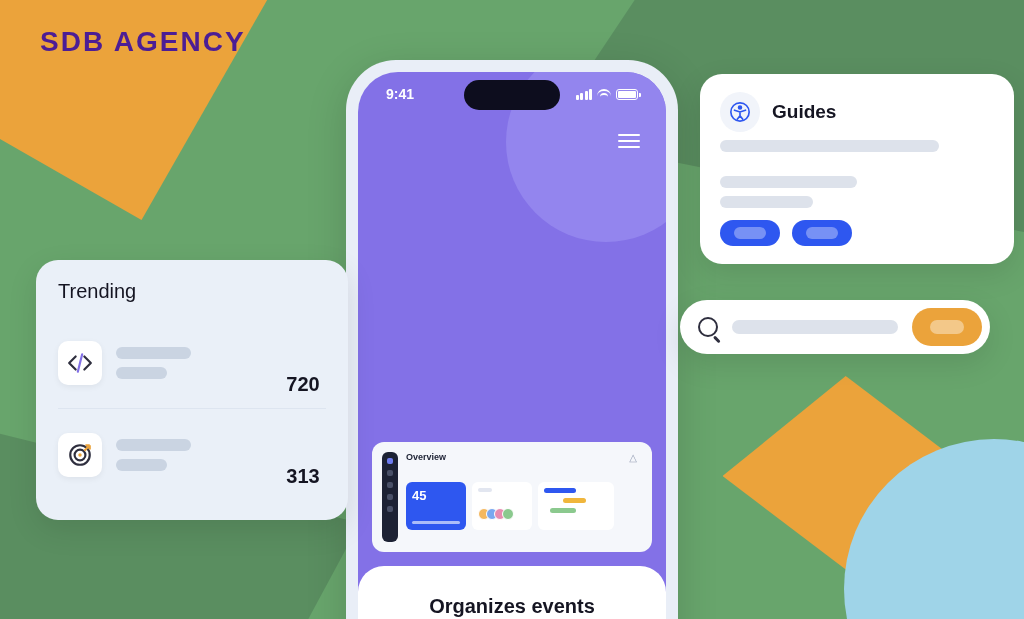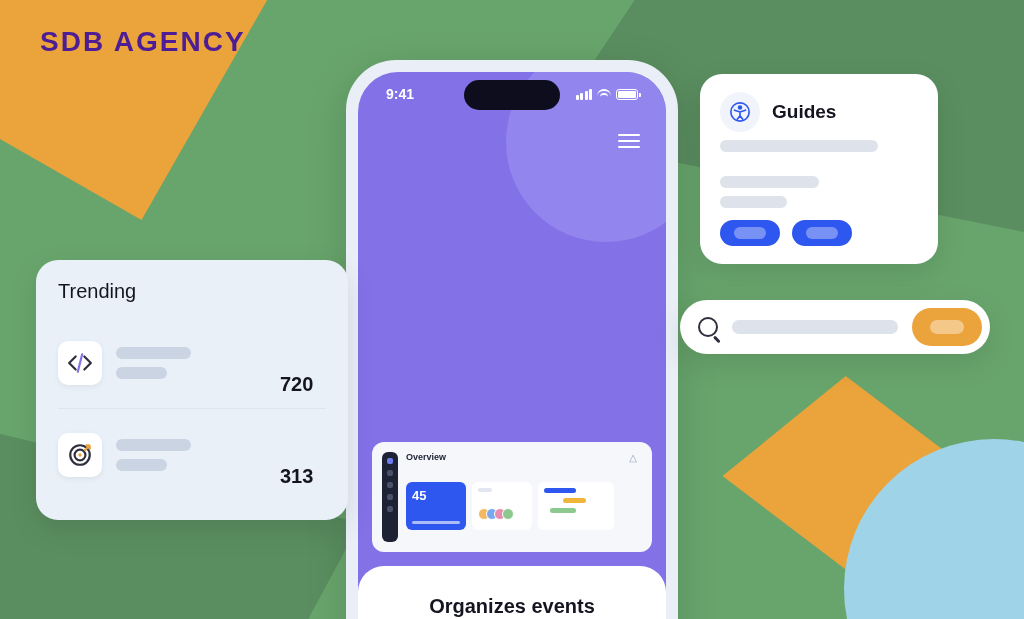--- a/index.html
+++ b/index.html
@@ -164,26 +164,26 @@
   }
   .trend-row + .trend-row{border-top:1px solid #DDE5F0;}
   .t-icon{
     width:44px;height:44px;background:#fff;border-radius:10px;
     display:flex;align-items:center;justify-content:center;
     box-shadow:0 2px 6px rgba(0,0,0,.06);
   }
   .t-mid{flex:1;display:flex;flex-direction:column;gap:8px;}
   .t-line{height:12px;background:#CAD4E2;border-radius:6px;}
   .t-line.s{width:50%;} .t-line.xs{width:34%;}
-  .t-val{font-size:20px;font-weight:700;color:#151522;min-width:46px;text-align:left;margin-top:44px;}
+  .t-val{font-size:20px;font-weight:700;color:#151522;min-width:46px;text-align:center;margin-top:44px;}
 
   
   .card-guides{
     position:absolute; top:74px; left:700px;
-    width:238px; background:#fff; border-radius:22px;
+    width:314px; background:#fff; border-radius:22px;
     padding:18px 20px;
     box-shadow:0 10px 30px rgba(0,0,0,.1);
   }
   .g-head{display:flex;align-items:center;gap:12px;margin-bottom:6px;}
   .g-avatar{
     width:40px;height:40px;border-radius:50%;background:#F1F4FA;
     display:flex;align-items:center;justify-content:center;
   }
   .g-title{font-size:19px;font-weight:800;color:#151522;}
   .g-line{height:12px;background:#DDE2EB;border-radius:6px;margin:8px 0;}

